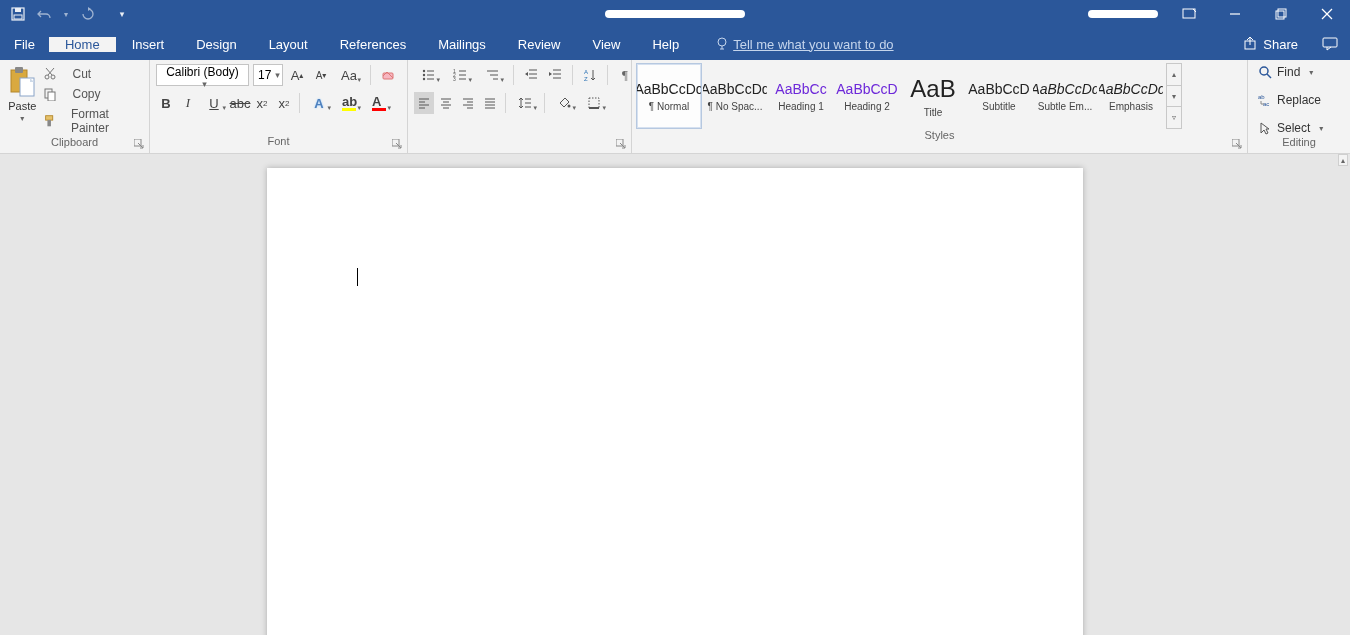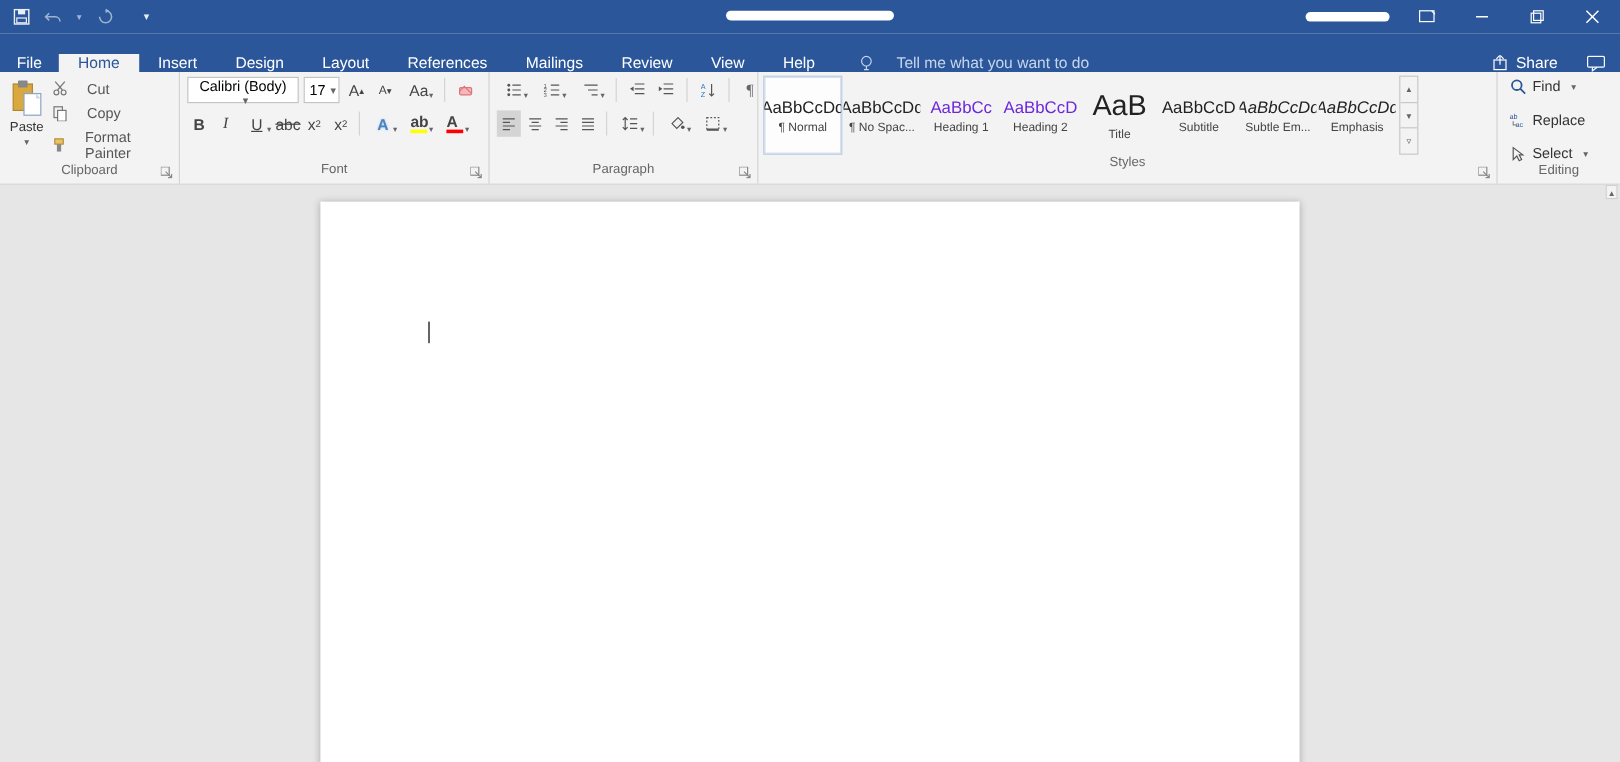--- a/index.html
+++ b/index.html
@@ -9,25 +9,25 @@
 .titlebar { height: 28px; background: #2b579a; display: flex; align-items: center; color: #fff; font-size: 11px; position:relative;}
 .qat { display: flex; align-items: center; gap: 10px; padding-left: 10px; }
 .qat-btn { width: 16px; height: 16px; display:flex;align-items:center;justify-content:center; opacity: 0.9; cursor:pointer;}
 .title-center { position:absolute; left:0; right:0; text-align:center; color:#fff; pointer-events:none;}
 .title-center .blank { display:inline-block; width:140px; height:8px; background:#fff; border-radius:5px;}
 .title-right { margin-left:auto; display:flex; align-items:center; gap:0;}
 .title-right .blank2 { display:inline-block; width:70px; height:8px; background:#fff; border-radius:5px; margin-right:8px;}
 .winbtn { width:46px; height:28px; display:flex;align-items:center;justify-content:center; cursor:pointer;}
 
 
-.tabsrow { height: 32px; background:#2b579a; display:flex; align-items:flex-end; color:#fff; }
+.tabsrow { height: 32px; background:#2b579a; display:flex; align-items:center; color:#fff; }
 .tab { padding: 0 16px; display:flex; align-items:center; font-size:13px; cursor:pointer; }
 .tab.file { background:#2b579a; color:#fff; padding:0 14px;}
 .tab.active { background:#f3f3f3; color:#2b579a; }
-.tellme { display:flex; align-items:center; gap:18px; color:#c5d5ec; font-size:13px; padding-left:20px; cursor:text;}
+.tellme { display:flex; align-items:center; gap:4px; color:#c5d5ec; font-size:13px; padding-left:20px; cursor:text;text-decoration:underline;}
 .share { margin-left:auto; display:flex; align-items:center; gap:6px; padding:0 12px; font-size:13px; cursor:pointer;}
 .comments-icn{width:40px;display:flex;align-items:center;justify-content:center;cursor:pointer;}
 
 
 .ribbon { height: 94px; background:#f3f3f3; border-bottom:1px solid #d4d4d4; display:flex; }
 .group { border-right:1px solid #d4d4d4; display:flex; flex-direction:column; position:relative;}
 .group-body { flex:1; display:flex; align-items:flex-start; padding:4px 6px 0 6px; gap:2px;}
 .group-label { height:18px; font-size:11px; color:#666; text-align:center; position:relative;}
 .launcher { position:absolute; right:3px; bottom:2px; width:12px;height:12px; cursor:pointer; color:#888;}
 
@@ -378,21 +378,20 @@
             </svg>
           </div>
         <div class="tiny split">
             <svg width="14" height="14" viewBox="0 0 14 14">
               <rect x="2" y="2" width="10" height="10" fill="none" stroke="#555" stroke-dasharray="1.5 1.5"></rect>
               <line x1="2" y1="12" x2="12" y2="12" stroke="#555" stroke-width="2"></line>
             </svg>
           </div>
       </div>
     </div>
-    <div class="group-label">Paragraph</div>
     <div class="launcher">
         <svg width="10" height="10" viewBox="0 0 10 10">
           <rect x="0" y="0" width="7" height="7" fill="none" stroke="#888"></rect>
           <path d="M4 4 L9 9 M6 9 H9 V6" stroke="#888" fill="none"></path>
         </svg>
       </div>
   </div>
 
   <div class="group" style="flex:1">
     <div class="styles-body" id="styles-gallery">

